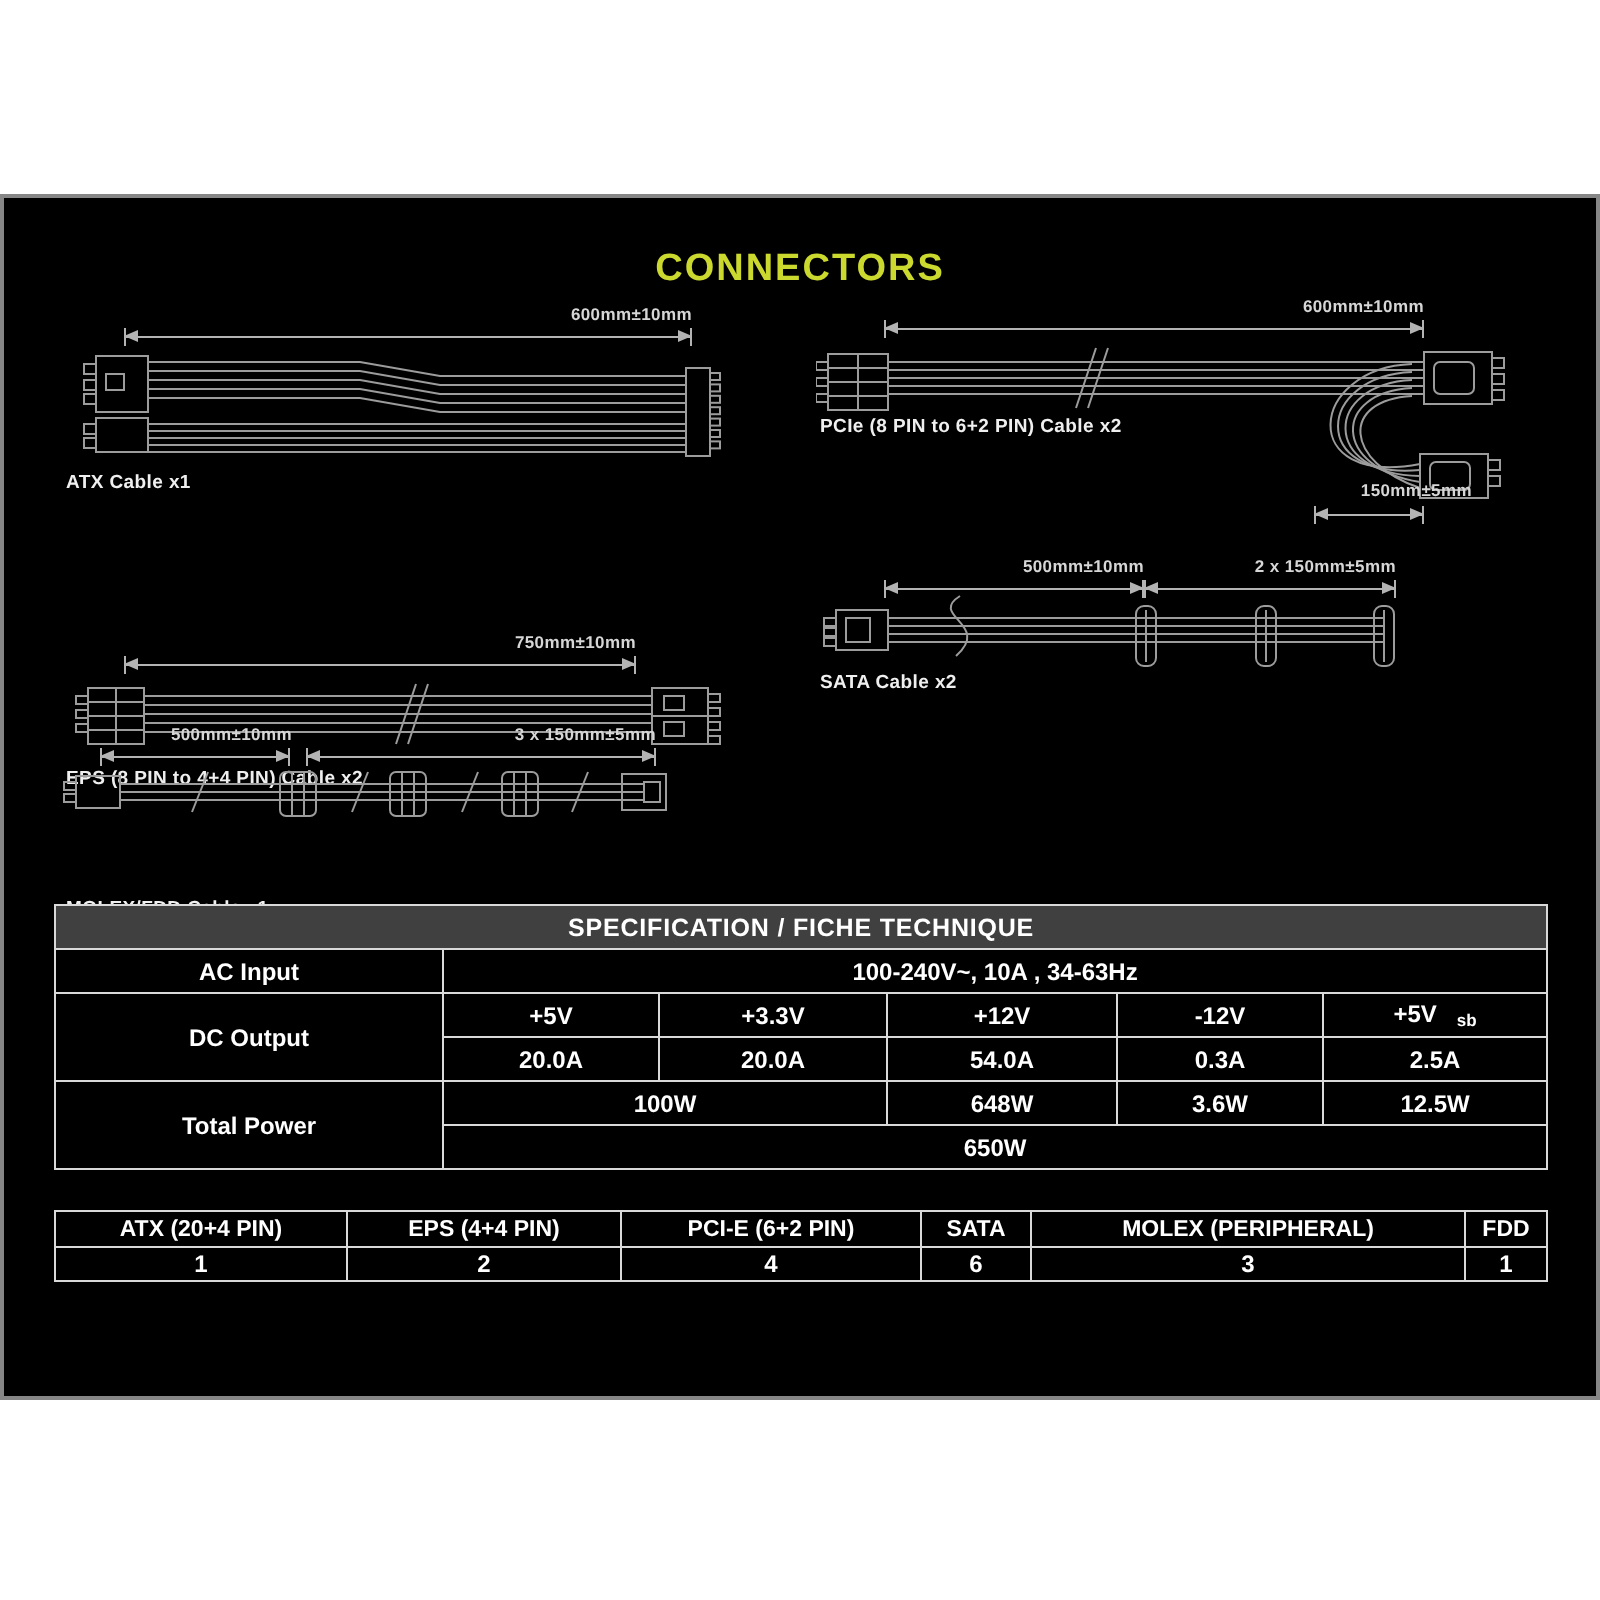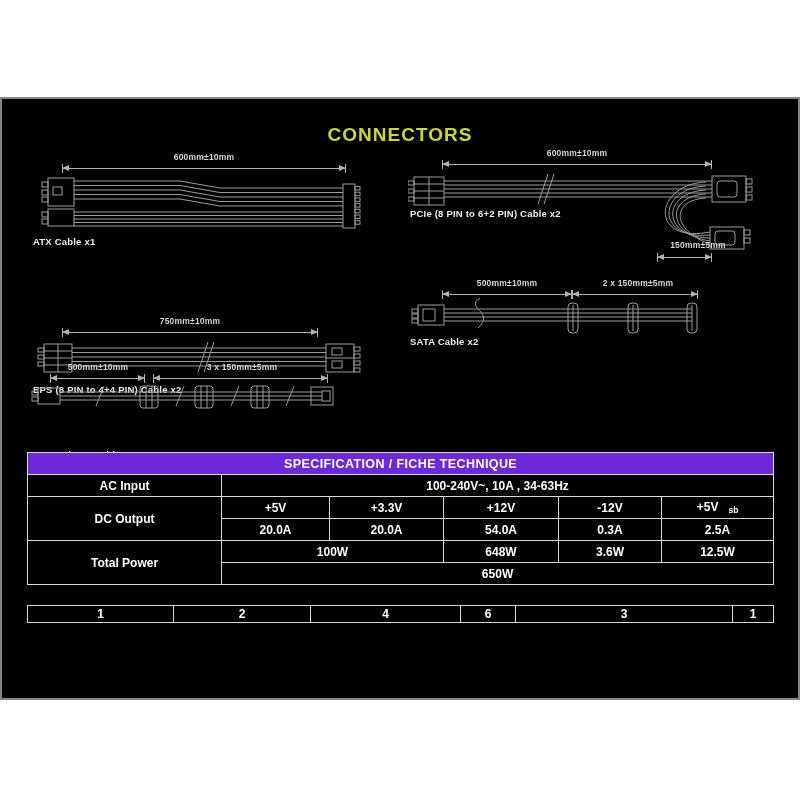--- a/index.html
+++ b/index.html
@@ -1,31 +1,31 @@
 <!DOCTYPE html>
 <html><head>
 <meta charset="utf-8">
 <style>
   html,body{margin:0;padding:0;background:#fff;}
   .page{position:relative;width:800px;height:800px;background:#ffffff;font-family:"Liberation Sans",sans-serif;overflow:hidden;}
   .panel{position:absolute;left:0;top:97px;width:800px;height:603px;background:#000;border:2px solid #868686;box-sizing:border-box;}
   .title{position:absolute;left:0;top:124px;width:800px;text-align:center;color:#cbd82e;font-size:19px;font-weight:bold;letter-spacing:1px;}
   .diagram{position:absolute;}
-  .dim-text{position:absolute;color:#d6d6d6;font-size:8.5px;font-weight:bold;text-align:center;letter-spacing:.2px;white-space:nowrap;}
+  .dim-text{position:absolute;color:#d6d6d6;font-size:8.5px;font-weight:bold;text-align:right;letter-spacing:.2px;white-space:nowrap;}
   .dim{position:absolute;height:0;border-top:1px solid #b3b3b3;}
   .dim::before{content:"";position:absolute;left:0;top:-4px;width:0;height:0;border:3.5px solid transparent;border-left:0;border-right:7px solid #b3b3b3;}
   .dim::after{content:"";position:absolute;right:0;top:-4px;width:0;height:0;border:3.5px solid transparent;border-right:0;border-left:7px solid #b3b3b3;}
   .tk{position:absolute;top:-5px;width:1px;height:9px;background:#b3b3b3;}
   .tk.l{left:0;}.tk.r{right:0;}
   .cable-label{position:absolute;color:#efefef;font-size:9.5px;font-weight:bold;white-space:nowrap;letter-spacing:.2px;}
   svg.art{position:absolute;left:0;top:0;}
   .art path,.art polyline,.art line,.art rect{stroke:#9c9c9c;fill:none;stroke-width:1;}
   table{border-collapse:collapse;table-layout:fixed;position:absolute;background:#000;color:#fff;font-size:12px;font-weight:bold;text-align:center;}
   td{border:1px solid #d9d9d9;padding:0 2px;height:21px;overflow:hidden;white-space:nowrap;}
-  tr.thead td{background:#6d28d9;font-size:12.5px;letter-spacing:.4px;}
+  tr.thead td{background:#404040;font-size:12.5px;letter-spacing:.4px;}
   .spec{left:27px;top:452px;width:746px;}
   .conn{left:27px;top:605px;width:746px;}
   .conn tr.names td{height:17px;font-size:11.5px;}
   .conn tr.counts td{height:16px;}
   sub{font-size:8.5px;vertical-align:-2px;margin-left:10px;}
 </style>
 </head>
 <body>
 
 <div class="page">
@@ -267,20 +267,28 @@
   <table class="conn">
     <colgroup>
       <col style="width:146px">
         <col style="width:137px">
         <col style="width:150px">
       <col style="width:55px">
         <col style="width:217px">
         <col style="width:41px">
     </colgroup>
     <tbody>
+    <tr class="names">
+      <td>ATX (20+4 PIN)</td>
+      <td>EPS (4+4 PIN)</td>
+      <td>PCI-E (6+2 PIN)</td>
+      <td>SATA</td>
+      <td>MOLEX (PERIPHERAL)</td>
+      <td>FDD</td>
+    </tr>
     <tr class="counts">
       <td>1</td>
       <td>2</td>
       <td>4</td>
       <td>6</td>
       <td>3</td>
       <td>1</td>
     </tr>
   </tbody>
     </table>

